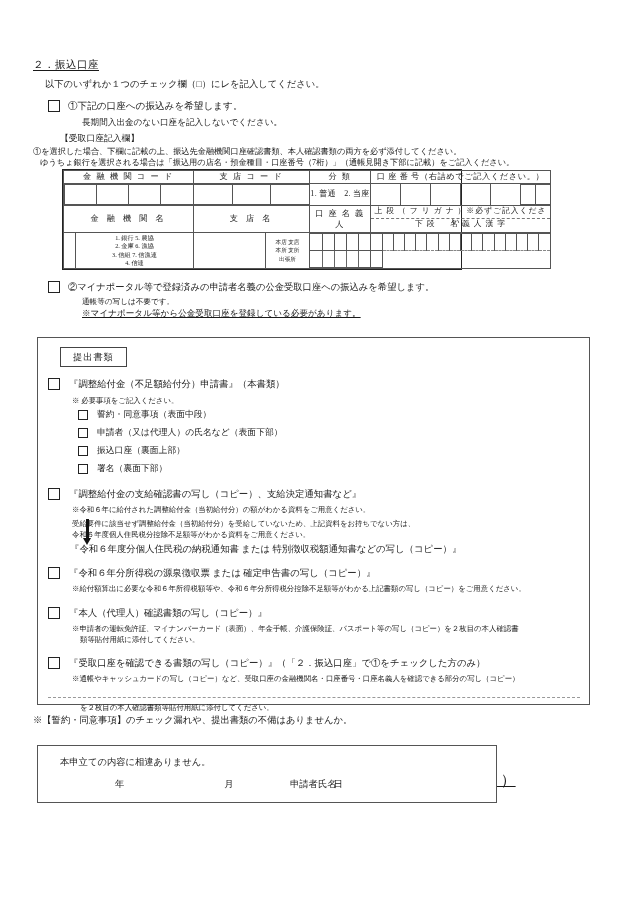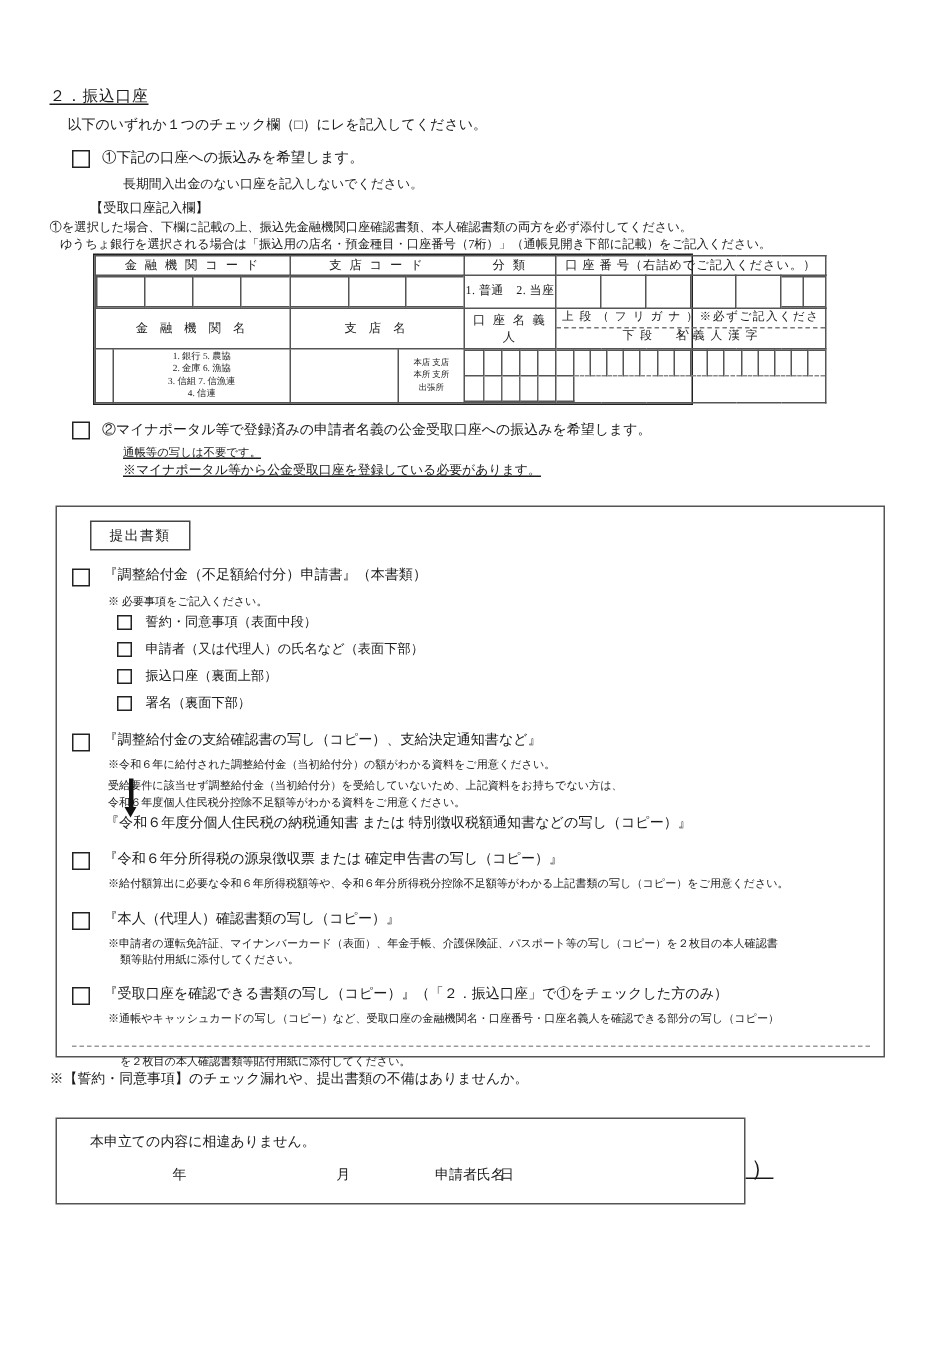--- a/index.html
+++ b/index.html
@@ -56,37 +56,37 @@
   .namearea-top { font-size:7.8px; letter-spacing:1px; height:13px; border-bottom:0.7px dashed #777 !important; }
   .namearea-bot { font-size:7.8px; letter-spacing:1px; height:13px; }
   .grid-cell { border:0.6px solid #666; }
 
   .banklist { font-size:6.2px; line-height:1.3; text-align:left; padding:1px 0 1px 3px; }
   .hontenlist { font-size:5.6px; line-height:1.45; text-align:left; padding:1px 0 1px 2px; }
 
   
   .opt2 { position:absolute; left:48px; top:281px; display:flex; gap:8px; align-items:flex-start; }
   .opt2-text { font-size:9.3px; }
-  .opt2-n1 { position:absolute; left:82px; top:297px; font-size:7.6px;text-decoration:underline; }
+  .opt2-n1 { position:absolute; left:82px; top:297px; font-size:7.6px; }
   .opt2-n2 { position:absolute; left:82px; top:308px; font-size:8.6px; text-decoration:underline; }
 
   
   .docbox {
     position:absolute; left:37px; top:337px;
     width: 553px; height: 368px;
     border: 1px solid #555;
     background:#fff;
   }
   .doc-tag {
     position:absolute; left:60px; top:347px;
     border:1px solid #444; padding:3px 12px;
     font-size:9.2px; background:#fff; letter-spacing:1px;
   }
 
-  .drow { position:absolute; display:flex; gap:9px; align-items:flex-end; }
+  .drow { position:absolute; display:flex; gap:9px; align-items:center; }
   .dtitle { font-size:9.4px; }
   .dnote  { font-size:7.4px; line-height:1.45; }
 
   .subrow { position:absolute; display:flex; gap:9px; align-items:center; }
   .subrow .lbl { font-size:8.8px; }
 
   .arrow {
     position:absolute; left:84px; top:519px;
     width:0; height:0;
   }

